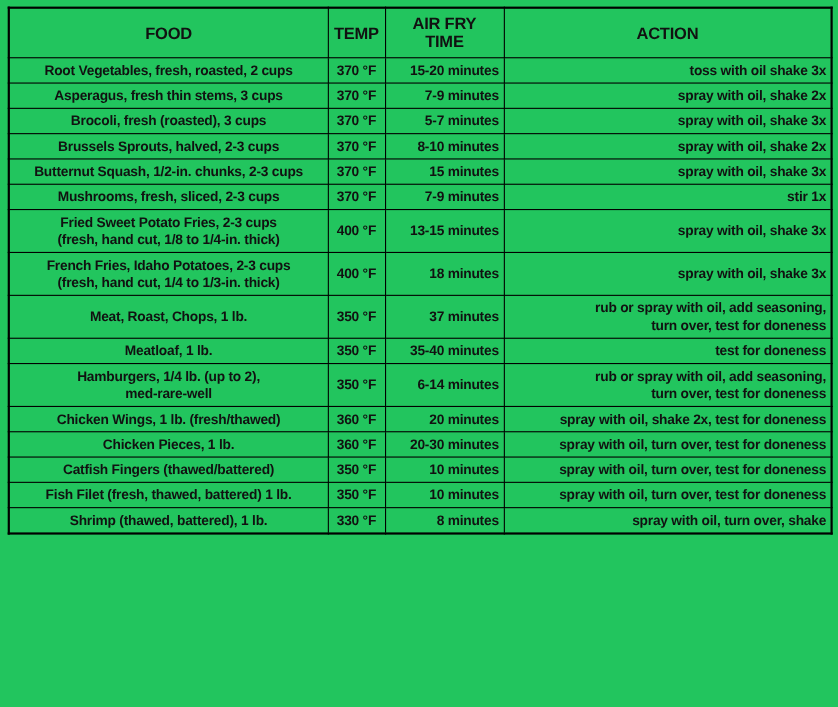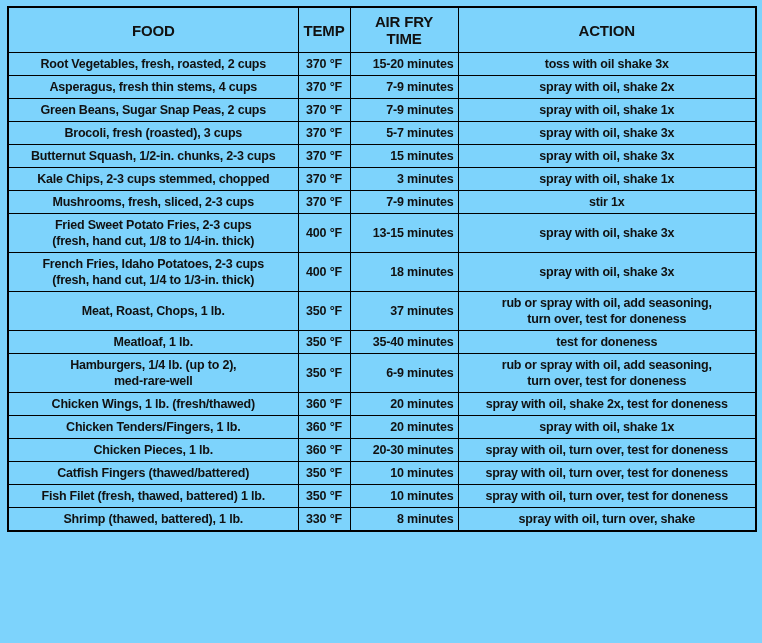--- a/index.html
+++ b/index.html
@@ -6,21 +6,21 @@
     margin: 0;
     padding: 0;
     background: #ffffff;
     font-family: "Liberation Sans", "DejaVu Sans", sans-serif;
   }
   .page {
     width: 762px;
     height: 643px;
     box-sizing: border-box;
     padding: 6px 7px;
-    background: #7dd3fc;
+    background: #22c55e;
   }
   table.airfry {
     width: 748px;
     border-collapse: collapse;
     border: 2px solid #000;
     table-layout: fixed;
   }
   table.airfry th,
   table.airfry td {
     border: 1px solid #000;
@@ -45,21 +45,21 @@
     white-space: pre-line;
     vertical-align: middle;
   }
   col.c-food   { width: 290px; }
   col.c-temp   { width: 52px;  }
   col.c-time   { width: 108px; }
   col.c-action { width: 298px; }
   td.food   { text-align: center; padding-left: 6px; }
   td.temp   { text-align: center; }
   td.time   { text-align: right; }
-  td.action { text-align: center; padding-left: 7px; }
+  td.action { text-align: right; padding-left: 7px; }
 </style>
 </head>
 <body>
 
 <div class="page">
   <table class="airfry">
     <colgroup>
       <col class="c-food">
         <col class="c-temp">
         <col class="c-time">
@@ -75,48 +75,42 @@
       </tr>
     </thead>
     <tbody>
       <tr>
         <td class="food">Root Vegetables, fresh, roasted, 2 cups</td>
         <td class="temp">370 °F</td>
         <td class="time">15-20 minutes</td>
         <td class="action">toss with oil shake 3x</td>
       </tr>
       <tr>
-        <td class="food">Asperagus, fresh thin stems, 4 cups</td>
+        <td class="food">Asperagus, fresh thin stems, 3 cups</td>
         <td class="temp">370 °F</td>
         <td class="time">7-9 minutes</td>
         <td class="action">spray with oil, shake 2x</td>
-      </tr>
-      <tr>
-        <td class="food">Green Beans, Sugar Snap Peas, 2 cups</td>
-        <td class="temp">370 °F</td>
-        <td class="time">7-9 minutes</td>
-        <td class="action">spray with oil, shake 1x</td>
       </tr>
       <tr>
         <td class="food">Brocoli, fresh (roasted), 3 cups</td>
         <td class="temp">370 °F</td>
         <td class="time">5-7 minutes</td>
         <td class="action">spray with oil, shake 3x</td>
       </tr>
       <tr>
+        <td class="food">Brussels Sprouts, halved, 2-3 cups</td>
+        <td class="temp">370 °F</td>
+        <td class="time">8-10 minutes</td>
+        <td class="action">spray with oil, shake 2x</td>
+      </tr>
+      <tr>
         <td class="food">Butternut Squash, 1/2-in. chunks, 2-3 cups</td>
         <td class="temp">370 °F</td>
         <td class="time">15 minutes</td>
         <td class="action">spray with oil, shake 3x</td>
-      </tr>
-      <tr>
-        <td class="food">Kale Chips, 2-3 cups stemmed, chopped</td>
-        <td class="temp">370 °F</td>
-        <td class="time">3 minutes</td>
-        <td class="action">spray with oil, shake 1x</td>
       </tr>
       <tr>
         <td class="food">Mushrooms, fresh, sliced, 2-3 cups</td>
         <td class="temp">370 °F</td>
         <td class="time">7-9 minutes</td>
         <td class="action">stir 1x</td>
       </tr>
       <tr>
         <td class="food">Fried Sweet Potato Fries, 2-3 cups
 (fresh, hand cut, 1/8 to 1/4-in. thick)</td>
@@ -141,35 +135,29 @@
       <tr>
         <td class="food">Meatloaf, 1 lb.</td>
         <td class="temp">350 °F</td>
         <td class="time">35-40 minutes</td>
         <td class="action">test for doneness</td>
       </tr>
       <tr>
         <td class="food">Hamburgers, 1/4 lb. (up to 2),
 med-rare-well</td>
         <td class="temp">350 °F</td>
-        <td class="time">6-9 minutes</td>
+        <td class="time">6-14 minutes</td>
         <td class="action">rub or spray with oil, add seasoning,
 turn over, test for doneness</td>
       </tr>
       <tr>
         <td class="food">Chicken Wings, 1 lb. (fresh/thawed)</td>
         <td class="temp">360 °F</td>
         <td class="time">20 minutes</td>
         <td class="action">spray with oil, shake 2x, test for doneness</td>
-      </tr>
-      <tr>
-        <td class="food">Chicken Tenders/Fingers, 1 lb.</td>
-        <td class="temp">360 °F</td>
-        <td class="time">20 minutes</td>
-        <td class="action">spray with oil, shake 1x</td>
       </tr>
       <tr>
         <td class="food">Chicken Pieces, 1 lb.</td>
         <td class="temp">360 °F</td>
         <td class="time">20-30 minutes</td>
         <td class="action">spray with oil, turn over, test for doneness</td>
       </tr>
       <tr>
         <td class="food">Catfish Fingers (thawed/battered)</td>
         <td class="temp">350 °F</td>

